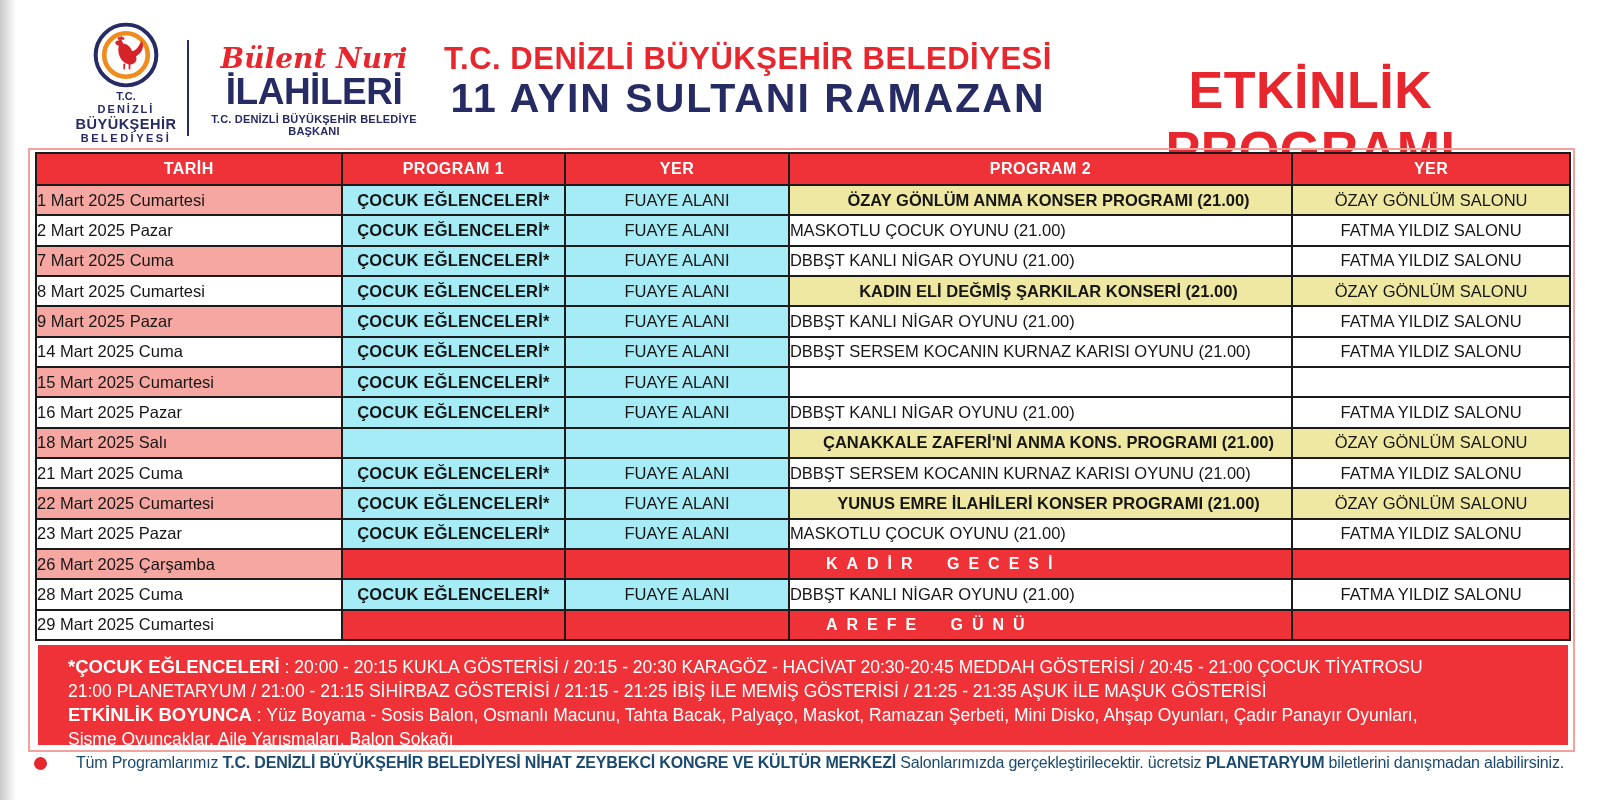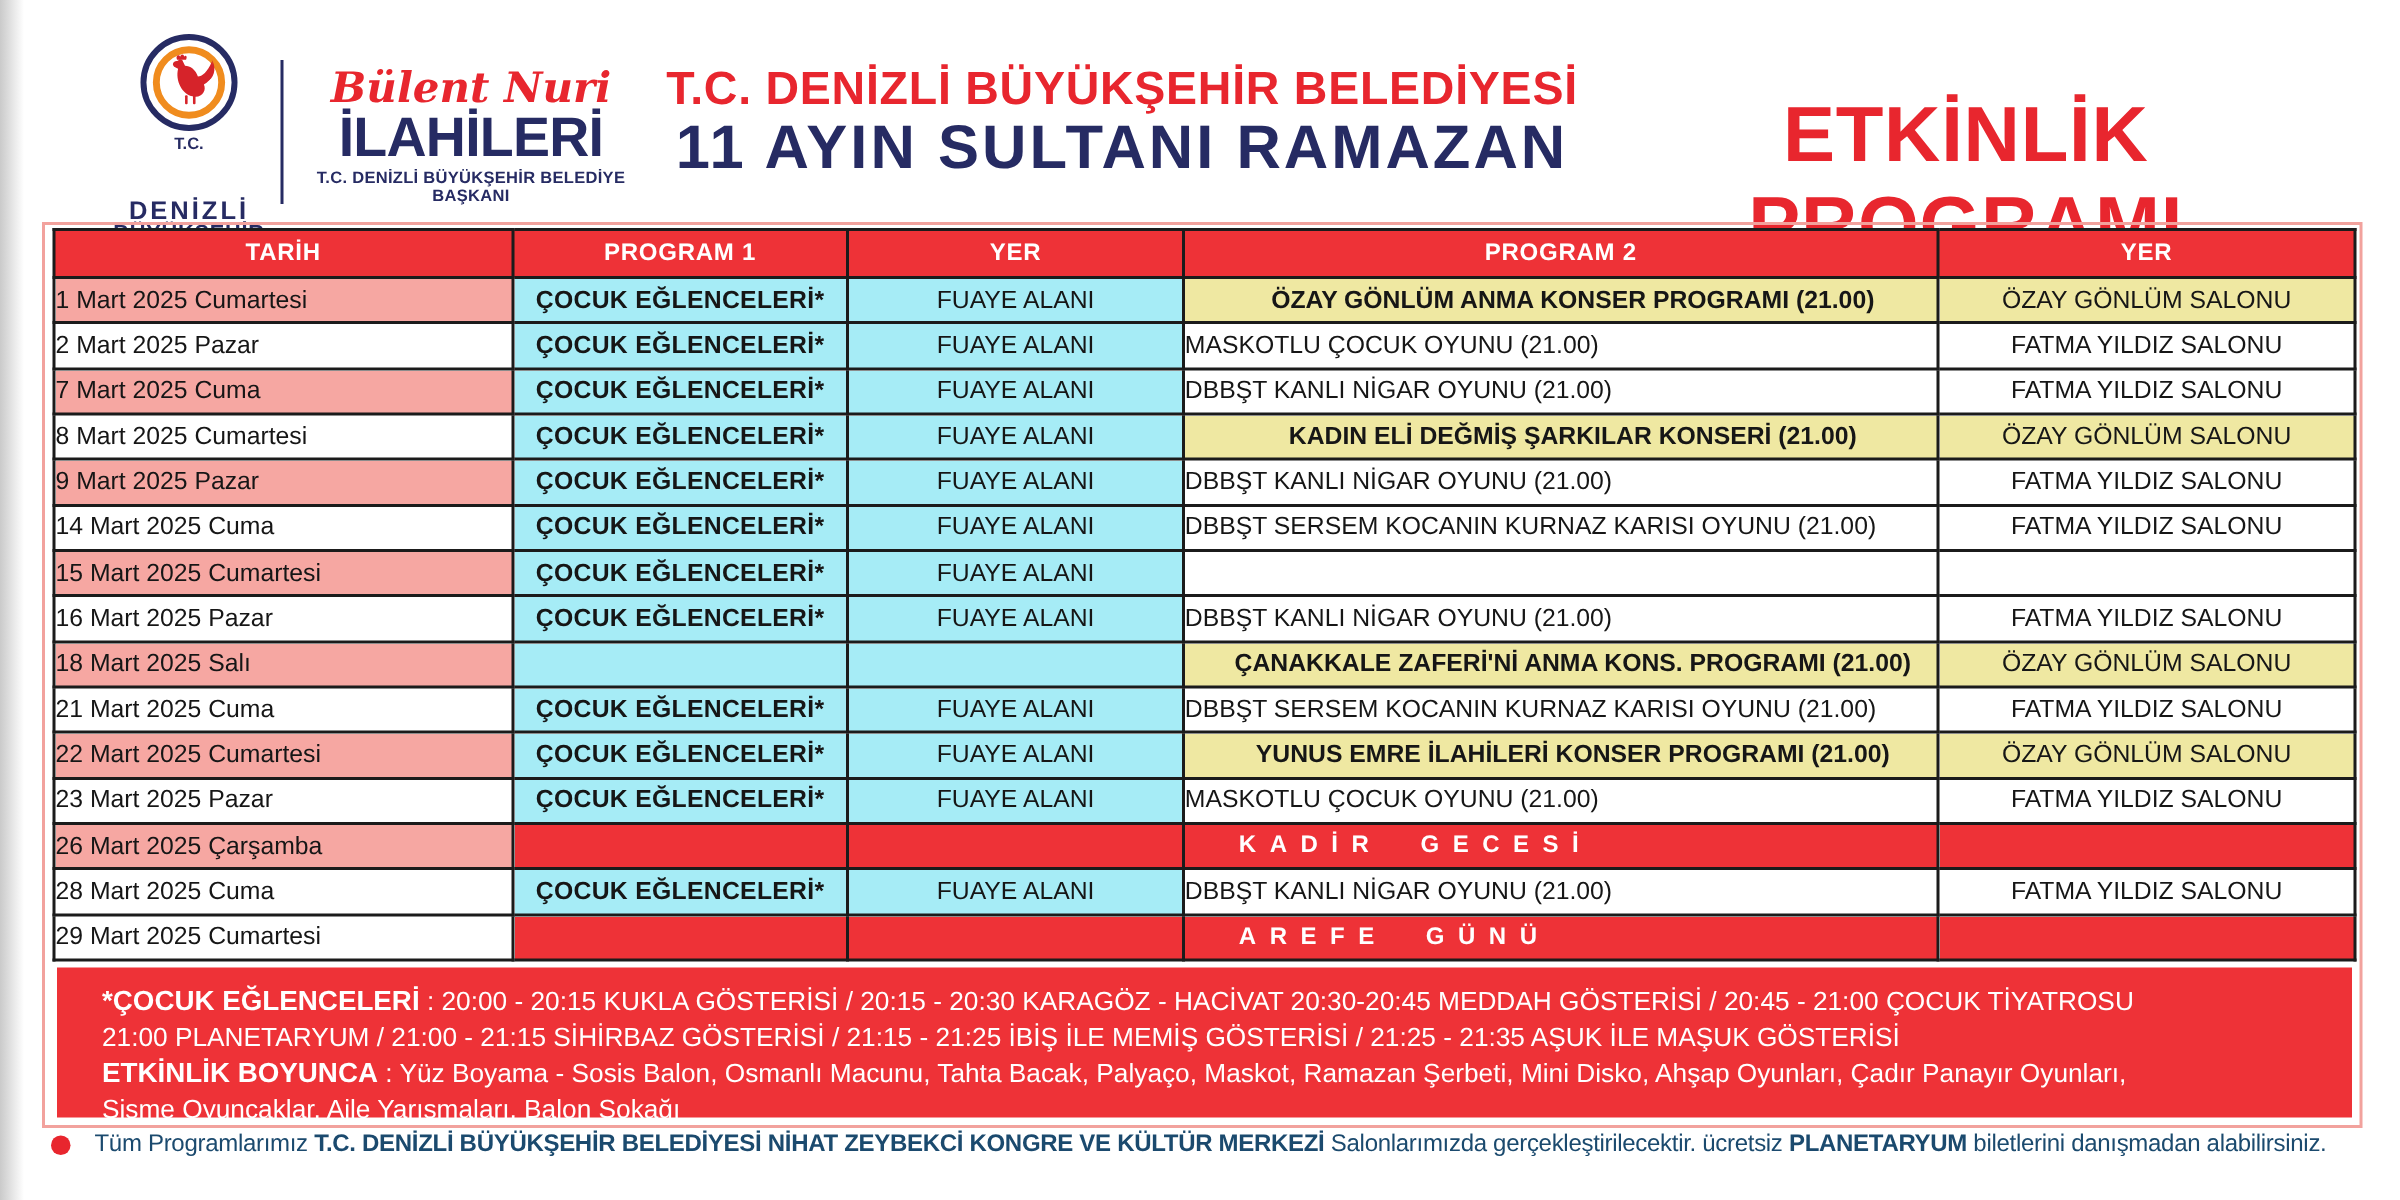--- a/index.html
+++ b/index.html
@@ -5,21 +5,21 @@
   html,body{margin:0;padding:0;background:#fff;}
   #canvas{position:relative;width:1600px;height:800px;background:#fff;overflow:hidden;
           font-family:"Liberation Sans",sans-serif;}
   .edge-shadow{position:absolute;left:0;top:0;width:16px;height:800px;
                background:linear-gradient(to right,rgba(90,90,90,.32),rgba(255,255,255,0));pointer-events:none;}
 
   
   .logo{position:absolute;left:74px;top:22px;width:104px;text-align:center;color:var(--navy);}
   .logo svg{display:block;margin:0 auto 2px auto;}
   .logo-l1{font-size:11px;font-weight:bold;line-height:12px;}
-  .logo-l2{font-size:17px;font-weight:bold;letter-spacing:2px;line-height:14px;margin-top:32px;}
+  .logo-l2{font-size:11px;font-weight:bold;letter-spacing:2px;line-height:14px;}
   .logo-l3{font-size:14.5px;font-weight:900;letter-spacing:.5px;line-height:16px;}
   .logo-l4{font-size:11px;font-weight:bold;letter-spacing:2.5px;line-height:13px;}
   .divider{position:absolute;left:187px;top:40px;width:2px;height:96px;background:var(--navy);}
   .mayor{position:absolute;left:203px;top:44px;width:222px;text-align:center;}
   .mayor-first{font-family:"DejaVu Serif",serif;font-style:italic;font-weight:bold;
                color:var(--title-red);font-size:28px;line-height:30px;}
   .mayor-last{color:var(--navy);font-size:37px;font-weight:900;line-height:36px;letter-spacing:-.5px;}
   .mayor-title{color:var(--navy);font-size:11px;font-weight:bold;margin-top:3px;letter-spacing:.2px;}
   .center-titles{position:absolute;left:428px;top:42px;width:640px;text-align:center;}
   .ct1{color:var(--title-red);font-size:31px;font-weight:900;letter-spacing:.5px;line-height:34px;}
@@ -50,21 +50,21 @@
                      padding-left:36px;font-size:16px;}
 
   
   .notes-box{position:absolute;left:38px;top:645px;width:1530px;height:100px;
              background:var(--red);color:#fff;box-sizing:border-box;
              padding:10px 16px 0 30px;font-size:17.5px;line-height:23.5px;white-space:nowrap;}
   .nb-bold{font-weight:bold;font-size:18.5px;}
 
   
   .bottom-note{position:absolute;left:34px;top:754px;width:1550px;display:flex;
-               align-items:center;gap:16px;font-size:16px;color:var(--note-blue);
+               align-items:center;gap:29px;font-size:16px;color:var(--note-blue);
                letter-spacing:-.2px;white-space:nowrap;}
   .dot{width:13px;height:13px;border-radius:50%;background:var(--title-red);flex:none;}
   .bn-bold{font-weight:bold;}
 </style>
 </head>
 <body>
 
 <div id="canvas">
 
   <div class="logo">

